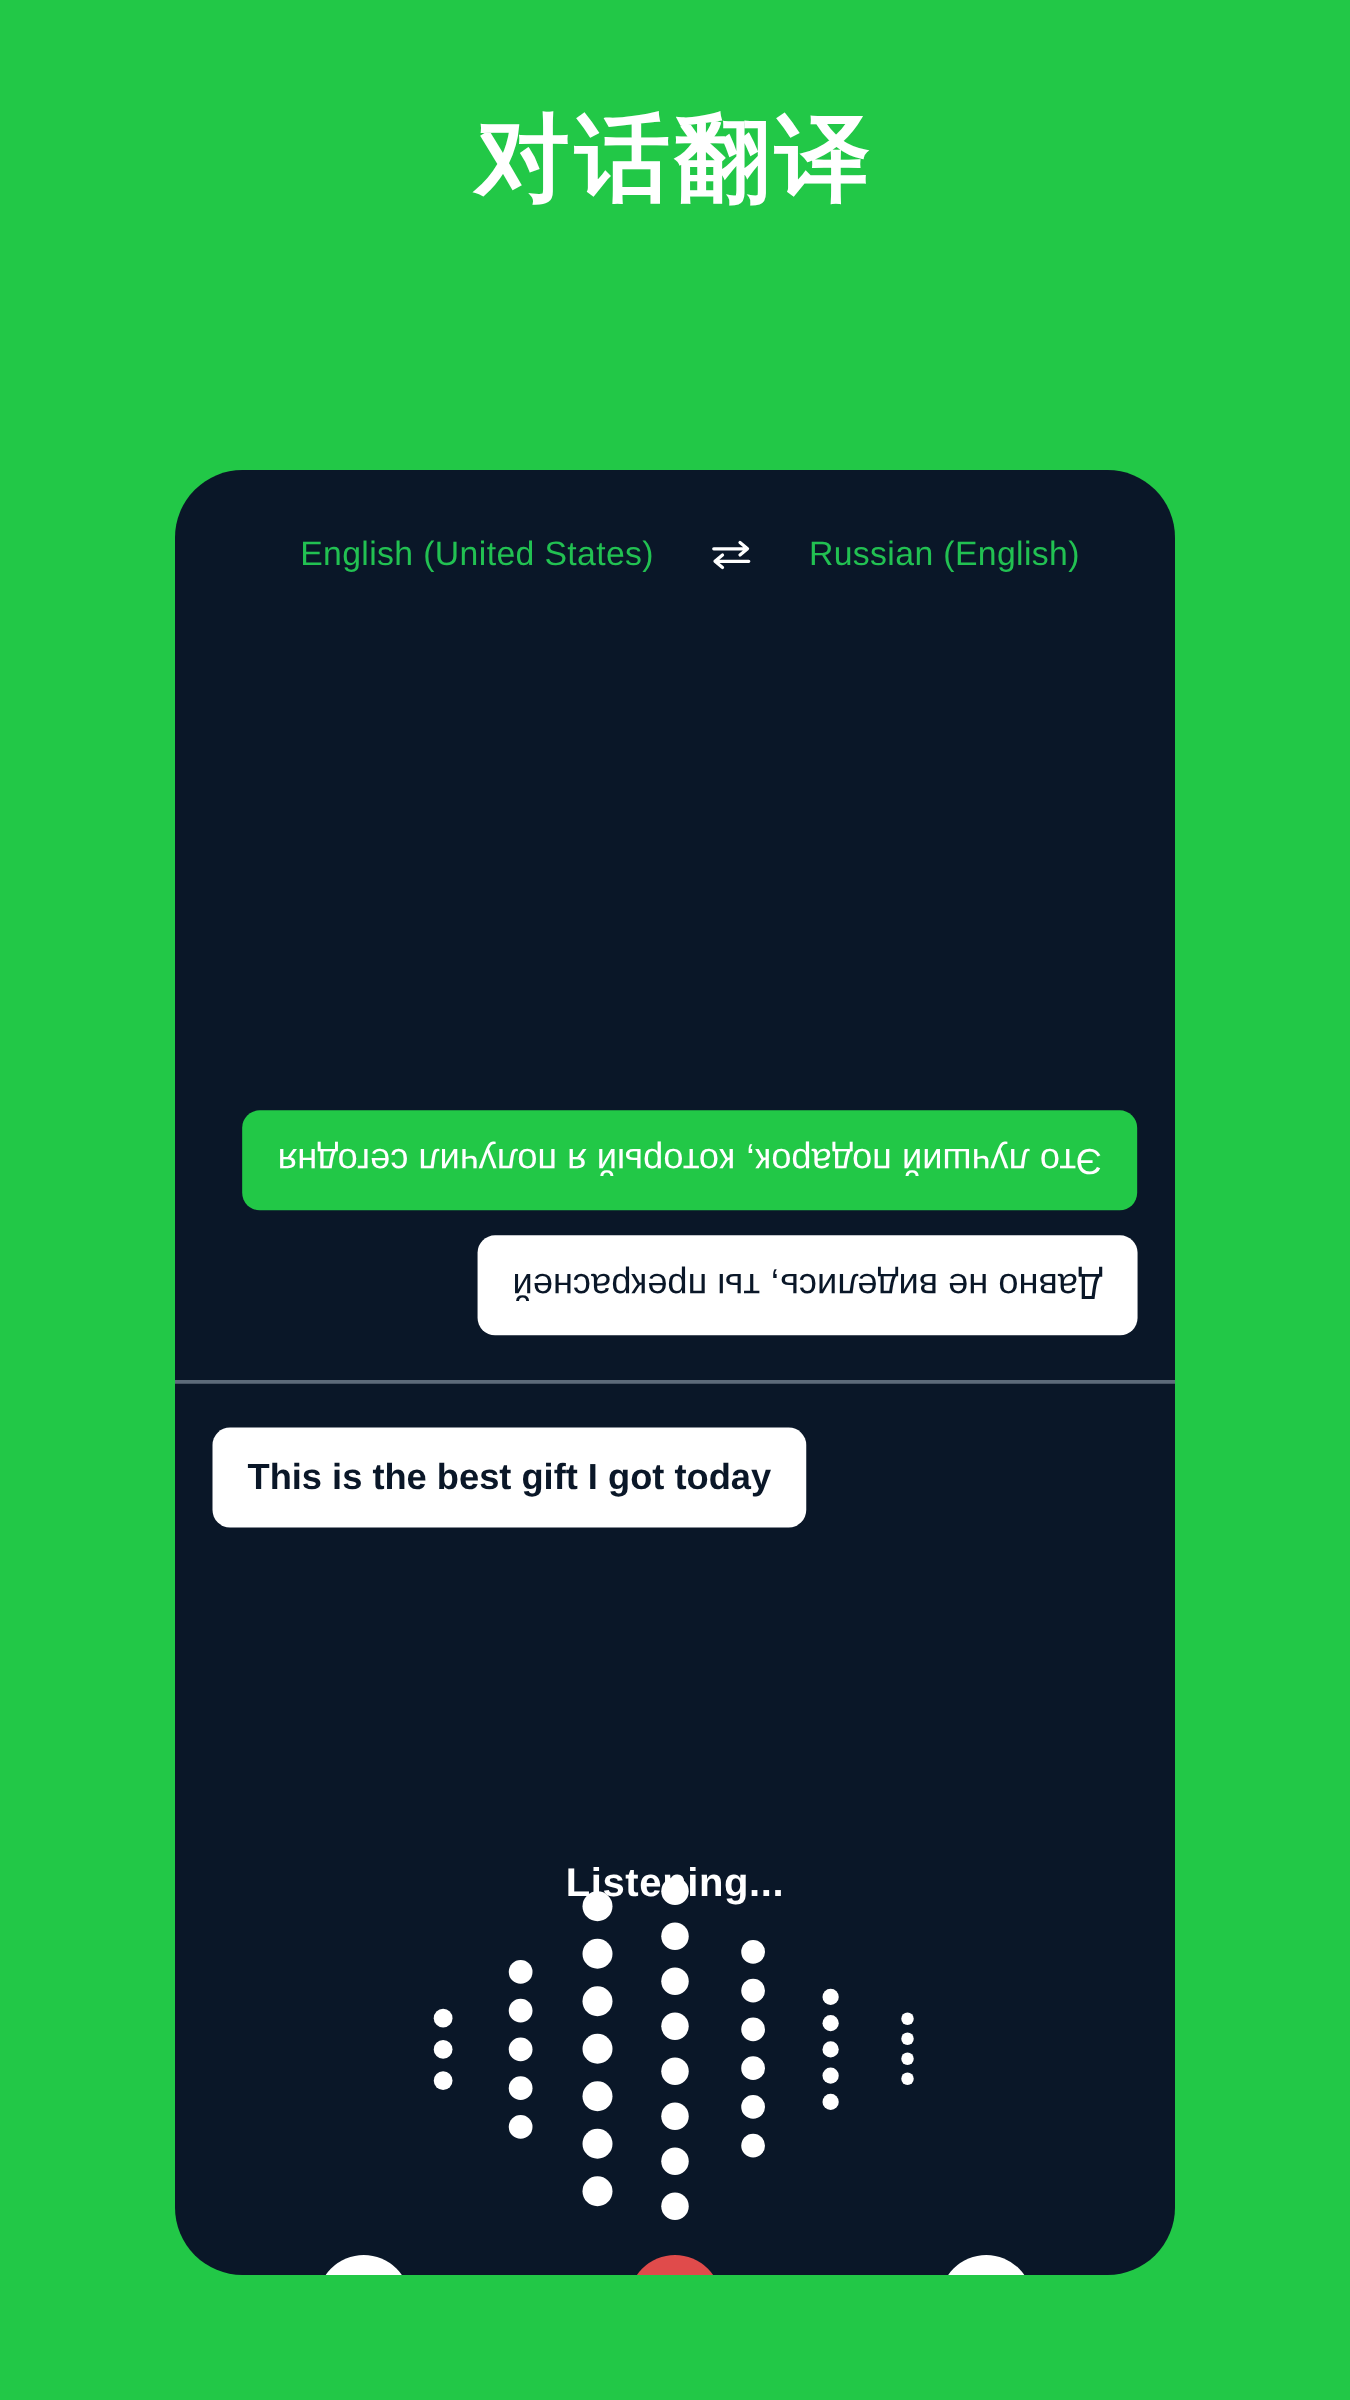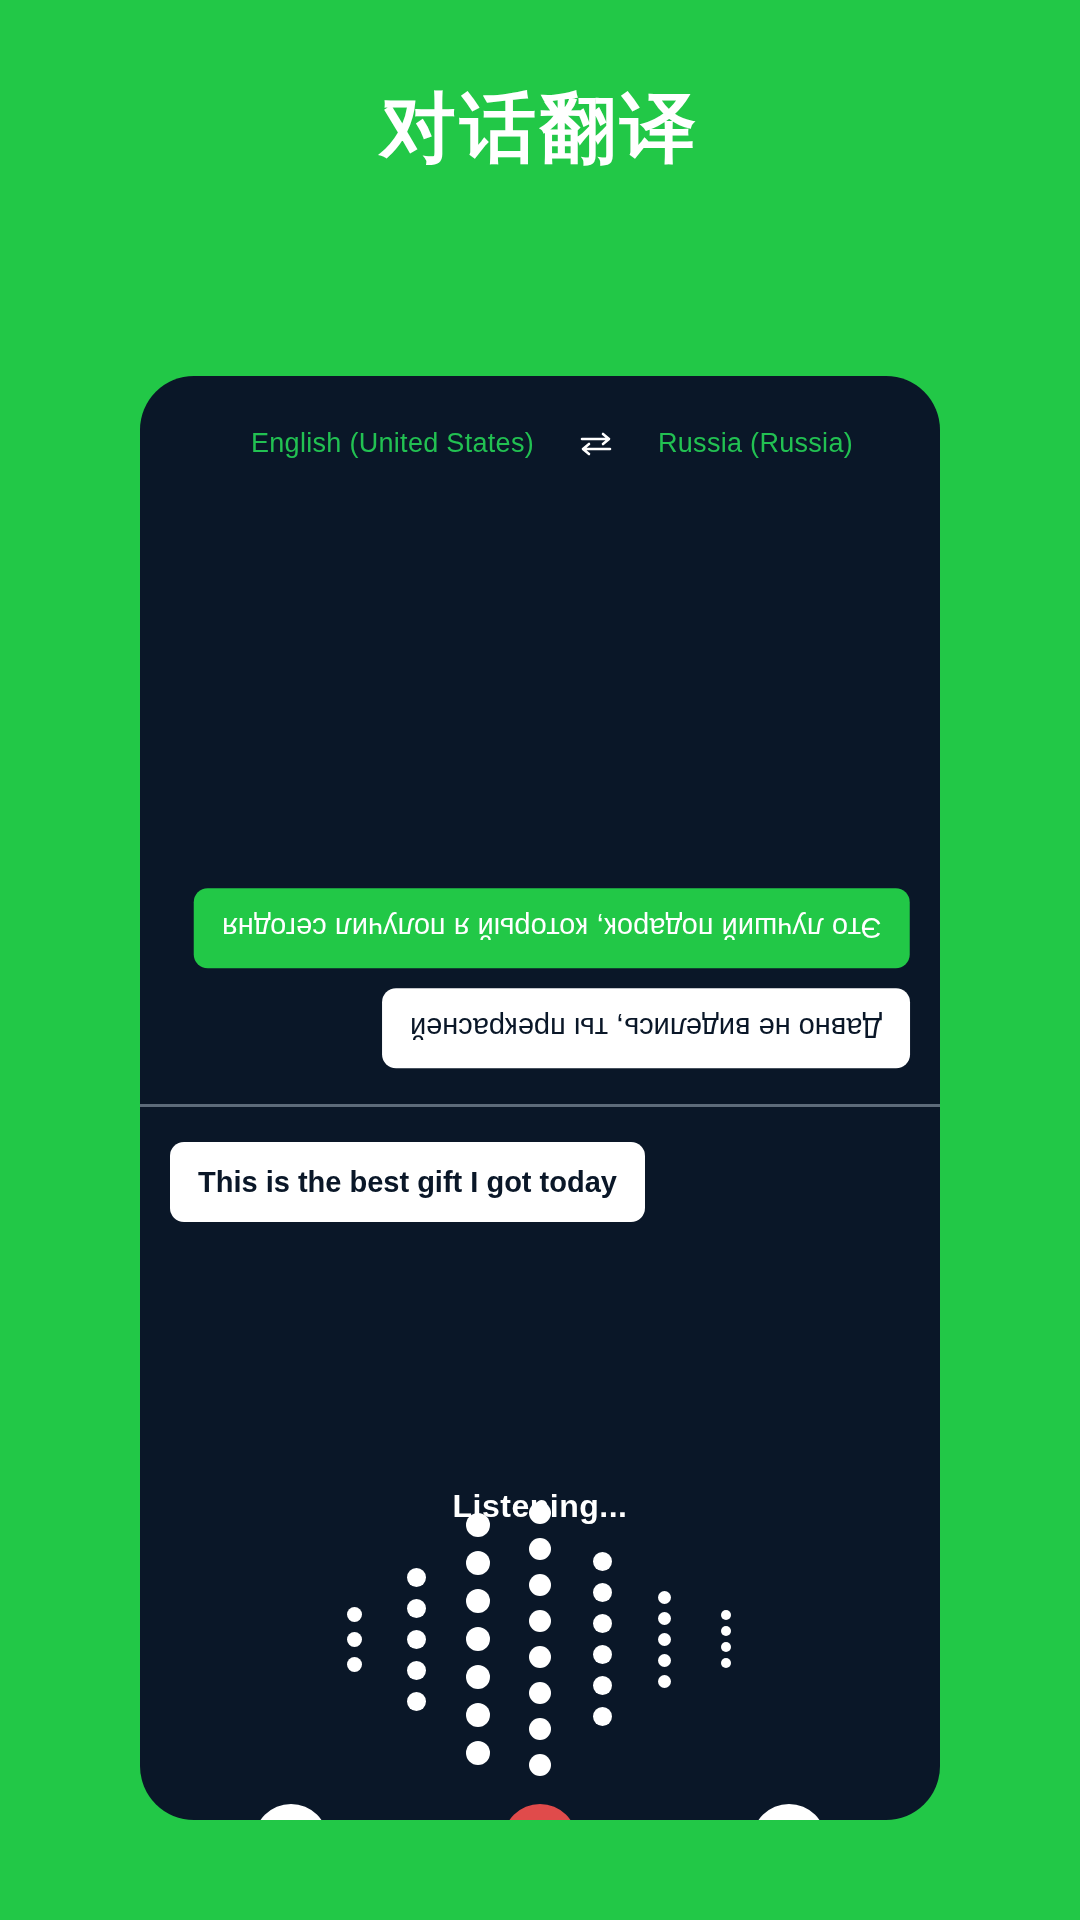--- a/index.html
+++ b/index.html
@@ -140,21 +140,21 @@
     <div class="lang-bar">
       <div class="lang-chip">English (United States)</div>
 
       <div class="swap-icon">
         <svg width="34" height="26" viewBox="0 0 34 26" aria-hidden="true">
           <path d="M3 8 H29 M24 3 L30 8 L24 13" fill="none" stroke="#ffffff" stroke-width="2.6" stroke-linecap="round" stroke-linejoin="round"></path>
           <path d="M31 18 H5 M10 13 L4 18 L10 23" fill="none" stroke="#ffffff" stroke-width="2.6" stroke-linecap="round" stroke-linejoin="round"></path>
         </svg>
       </div>
 
-      <div class="lang-chip">Russia (Russia)</div>
+      <div class="lang-chip">Russian (English)</div>
     </div>
 
     <div class="half half-top">
       <div class="row right">
         <div class="bubble green flipped">Это лучший подарок, который я получил сегодня</div>
       </div>
       <div class="row right">
         <div class="bubble white flipped">Давно не виделись, ты прекрасней</div>
       </div>
     </div>

